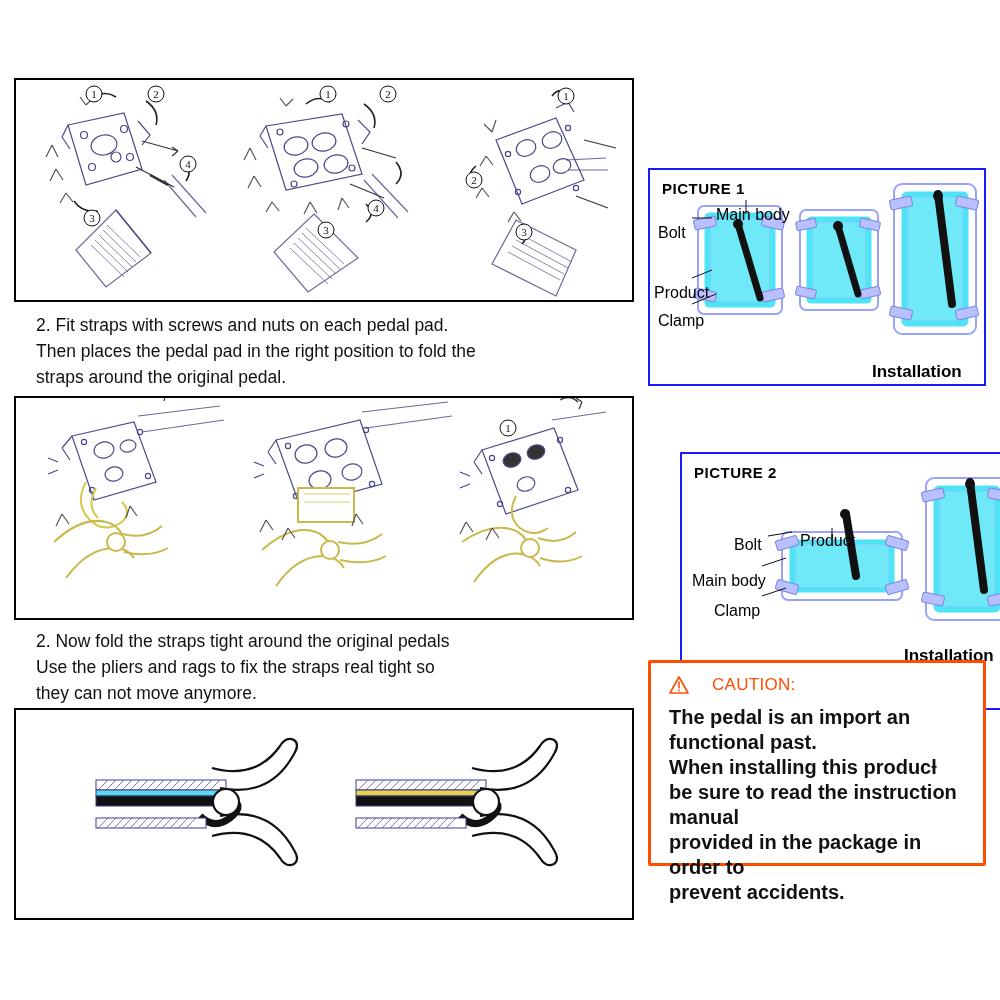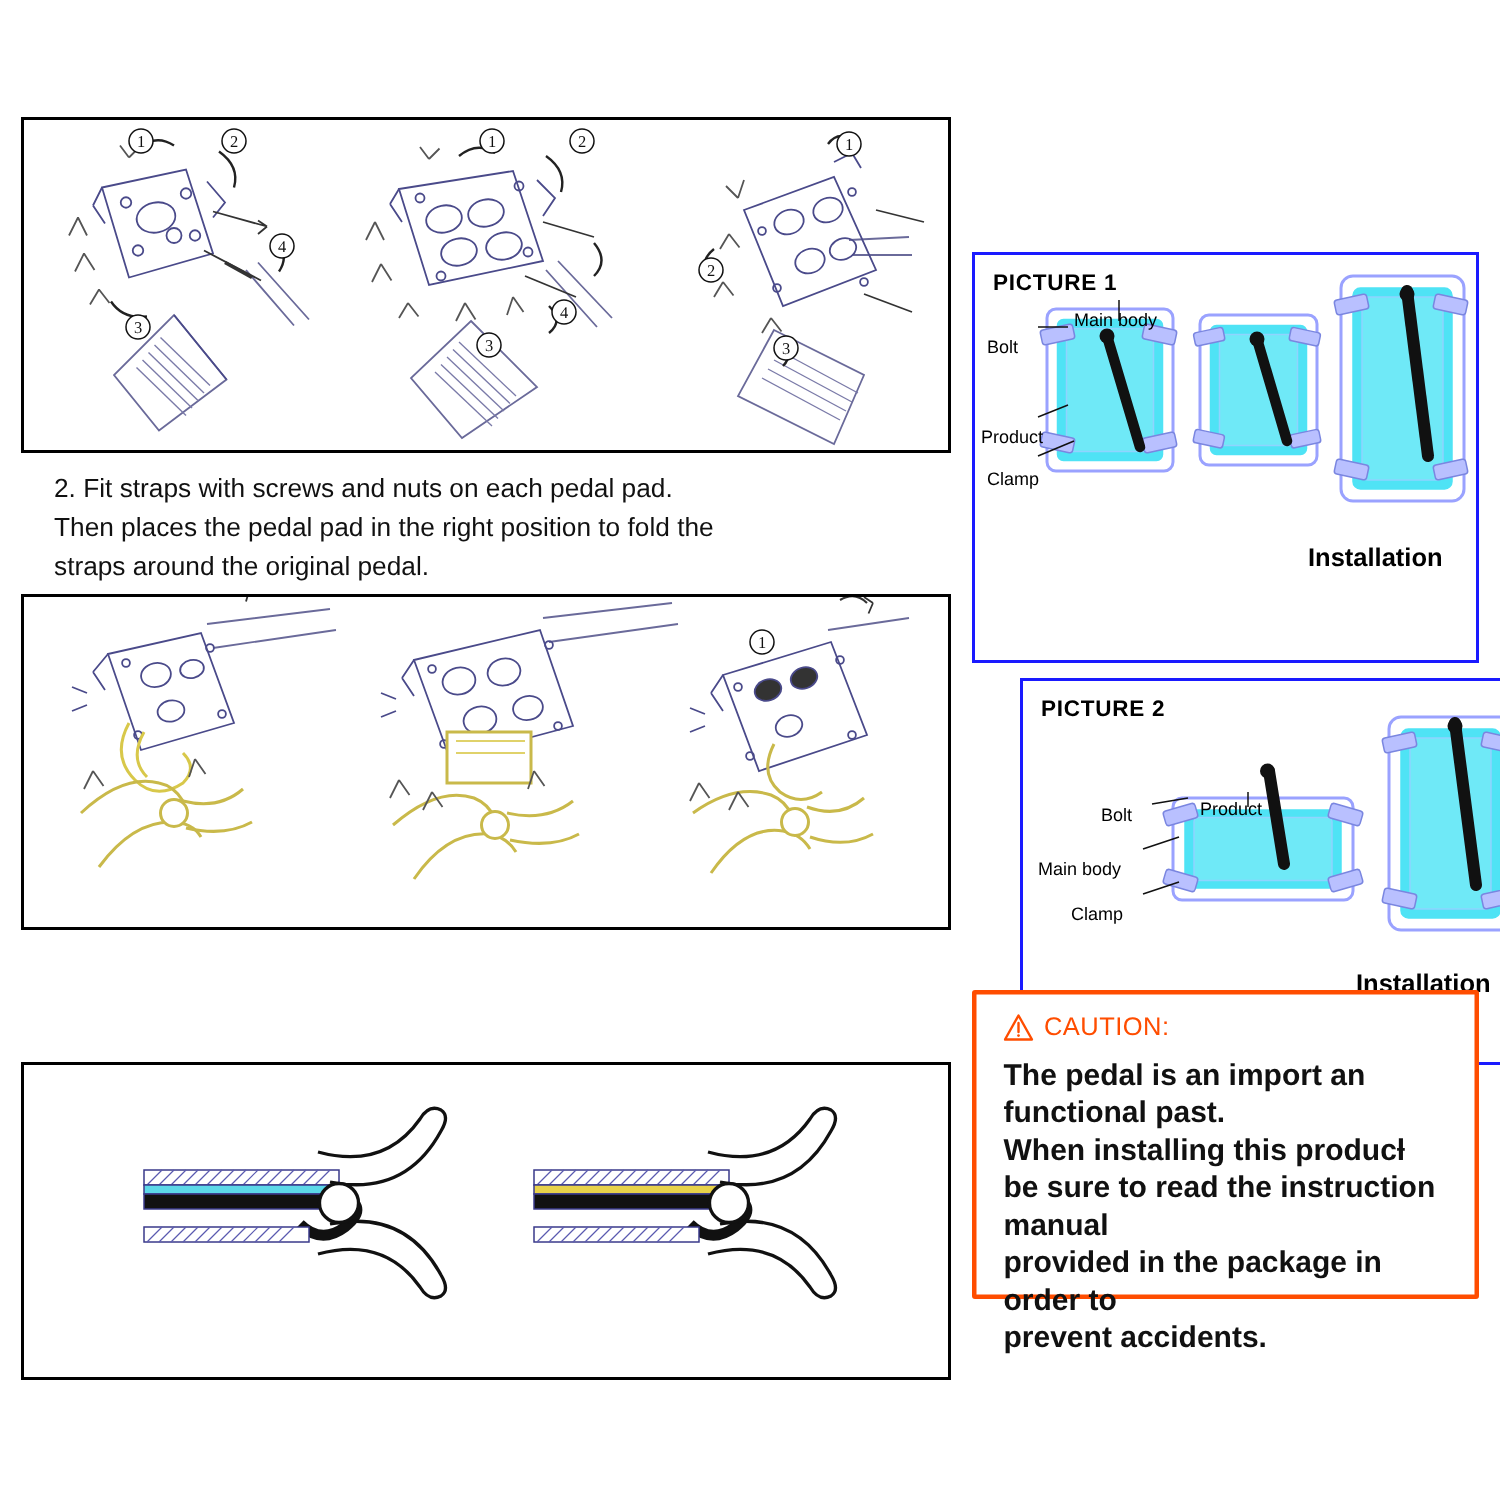--- a/index.html
+++ b/index.html
@@ -61,33 +61,33 @@
     color: #000;
   }
   .pic-foot {
     position: absolute;
     font-weight: bold;
     font-size: 17px;
     color: #000;
   }
   .lbl {
     position: absolute;
-    font-size: 12px;
+    font-size: 16px;
     color: #000;
     white-space: nowrap;
   }
 
   
   .caution-head {
     position: absolute;
     left: 18px;
     top: 12px;
     display: flex;
     align-items: center;
-    gap: 7px;
+    gap: 23px;
   }
   .caution-title {
     color: #ff4d00;
     font-size: 17px;
     font-weight: normal;
     letter-spacing: 0.3px;
   }
   .caution-body {
     position: absolute;
     left: 18px;
@@ -341,20 +341,23 @@
           <path d="M36 114 L30 126 M36 114 L43 124" stroke="#555"></path>
         </g>
       </g>
       <g font-size="11" font-family="Liberation Serif, serif" fill="#111">
         <circle cx="492" cy="30" r="8" fill="#fff" stroke="#111" stroke-width="1"></circle>
           <text x="492" y="34" text-anchor="middle">1</text>
       </g>
     </svg>
   </div>
 
+  <div class="caption" style="left:36px; top:628px; width:580px;">2. Now fold the straps tight around the original pedals
+     Use the pliers and rags to fix the straps real tight so
+     they can not move anymore.</div>
 
   <div class="panel" style="left:14px; top:708px; width:620px; height:212px;">
     <svg class="svgwrap" width="616" height="208" viewBox="0 0 616 208">
 
       <g transform="translate(40,30)">
 
         <g stroke="#3a3a8a" stroke-width="1">
           <rect x="40" y="40" width="130" height="10" fill="#fff"></rect>
           <g stroke="#5a5ab0" stroke-width="0.8">
             <path d="M42 50 L52 40"></path>
@@ -442,21 +445,21 @@
         <g fill="none" stroke="#111" stroke-width="2.2">
           <path d="M156 28 q44 12 68 -22 q6 -10 14 -6 q6 4 0 14 q-24 44 -74 34"></path>
           <path d="M156 96 q44 -12 68 22 q6 10 14 6 q6 -4 0 -14 q-24 -44 -74 -34"></path>
           <circle cx="170" cy="62" r="13" fill="#fff"></circle>
         </g>
       </g>
     </svg>
   </div>
 
 
-  <div class="panel-blue" style="left:648px; top:168px; width:338px; height:274px;">
+  <div class="panel-blue" style="left:648px; top:168px; width:338px; height:218px;">
     <div class="pic-title" style="left:12px; top:10px;">PICTURE 1</div>
 
     <svg class="svgwrap" width="334" height="214" viewBox="0 0 334 214">
 
       <g transform="translate(48,36)">
         <rect x="0" y="0" width="84" height="108" rx="6" fill="none" stroke="#9aa2ff" stroke-width="2"></rect>
         <rect x="7" y="7" width="70" height="94" rx="4" fill="#4fe3f5" stroke="#4fe3f5"></rect>
         <rect x="13" y="13" width="58" height="82" rx="3" fill="#6fe9f7" stroke="#8fd4ff"></rect>
 
         <g fill="#b9c0ff" stroke="#7a86e0" stroke-width="1">

